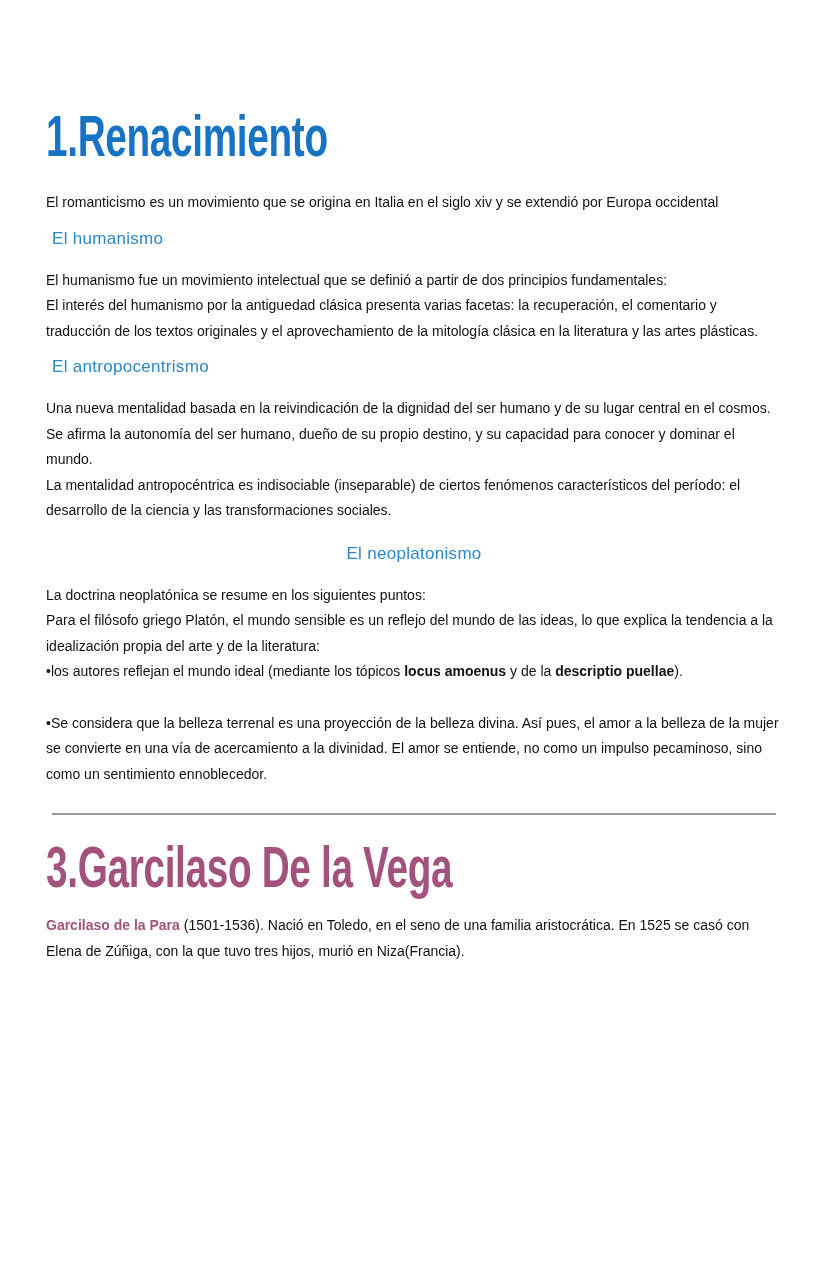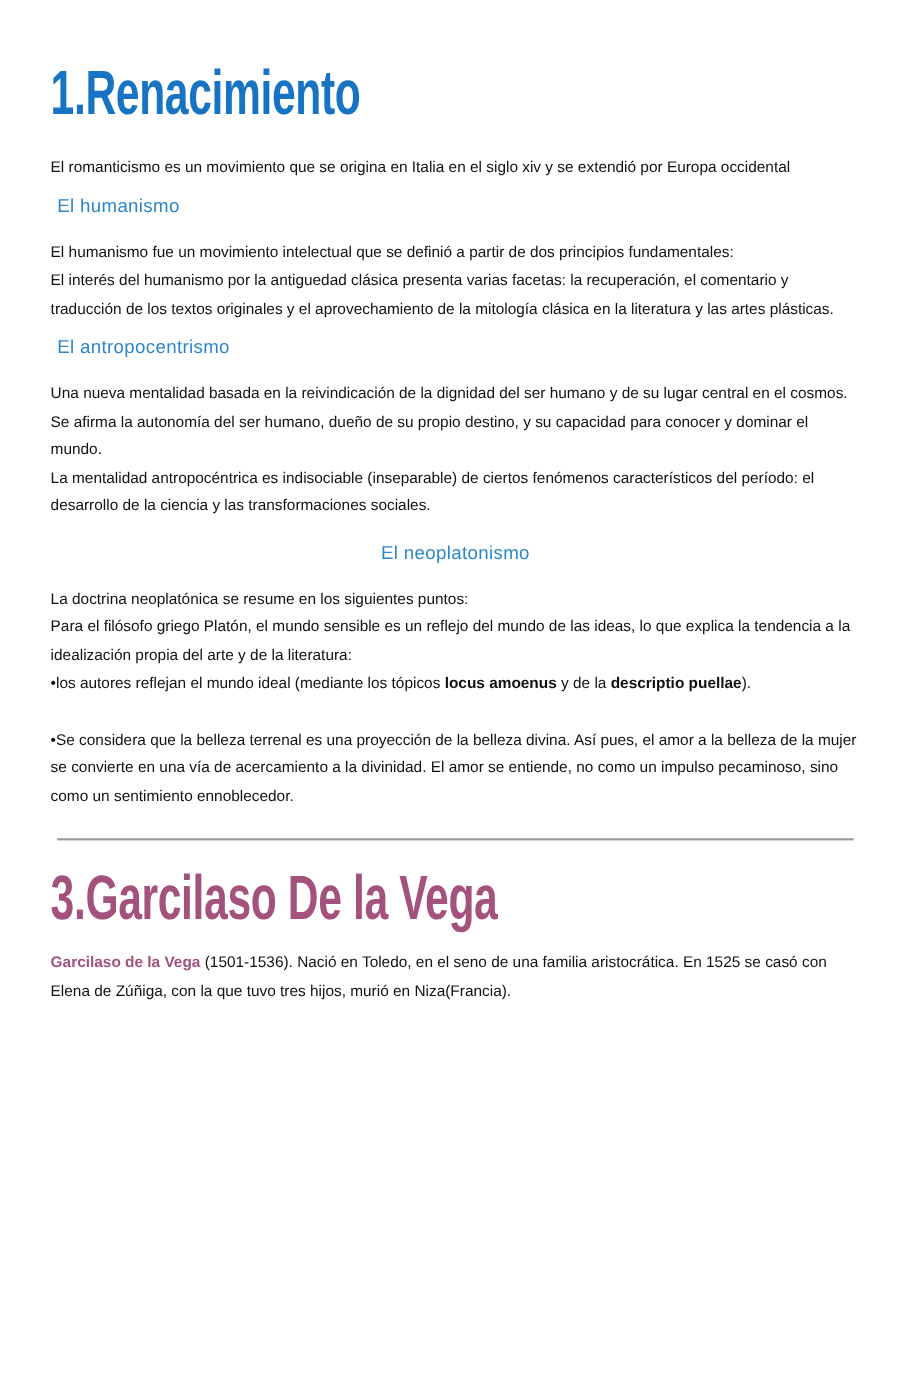--- a/index.html
+++ b/index.html
@@ -7,21 +7,21 @@
     margin: 0;
     padding: 0;
     background: #ffffff;
   }
   .doc {
     position: relative;
     width: 828px;
     min-height: 1266px;
     box-sizing: border-box;
     background: #ffffff;
-    padding: 61px 46px 60px 46px;
+    padding: 112px 46px 60px 46px;
     font-family: "Liberation Sans", sans-serif;
     color: var(--body-text, #111111);
     overflow: hidden;
   }
   
   h1.title {
     margin: 0;
     padding: 0;
     font-family: "Liberation Sans", sans-serif;
     font-weight: 800;
@@ -114,15 +114,15 @@
   <p class="body">Para el filósofo griego Platón, el mundo sensible es un reflejo del mundo de las ideas, lo que explica la tendencia a la idealización propia del arte y de la literatura:</p>
 
   <p class="body"><span>•los autores reflejan el mundo ideal (mediante los tópicos </span><b class="inline-bold">locus amoenus</b><span> y de la </span><b class="inline-bold">descriptio puellae</b><span>).</span></p>
 
   <p class="body gap-top">•Se considera que la belleza terrenal es una proyección de la belleza divina. Así pues, el amor a la belleza de la mujer se convierte en una vía de acercamiento a la divinidad. El amor se entiende, no como un impulso pecaminoso, sino como un sentimiento ennoblecedor.</p>
 
   <hr class="divider">
 
   <h1 class="title magenta-title"><span class="condense">3.Garcilaso De la Vega</span></h1>
 
-  <p class="body mt-garcilaso"><b class="magenta-name">Garcilaso de la Vega</b><span> (1501-1536). Nació en Toledo, en el seno de una familia aristocrática. En 1525 se casó con Elena de Zúñiga, con la que tuvo tres hijos, murió en Niza(Francia).</span></p>
+  <p class="body mt-garcilaso"><b class="magenta-name">Garcilaso de la Para</b><span> (1501-1536). Nació en Toledo, en el seno de una familia aristocrática. En 1525 se casó con Elena de Zúñiga, con la que tuvo tres hijos, murió en Niza(Francia).</span></p>
 
 </div>
 
 </body></html>

